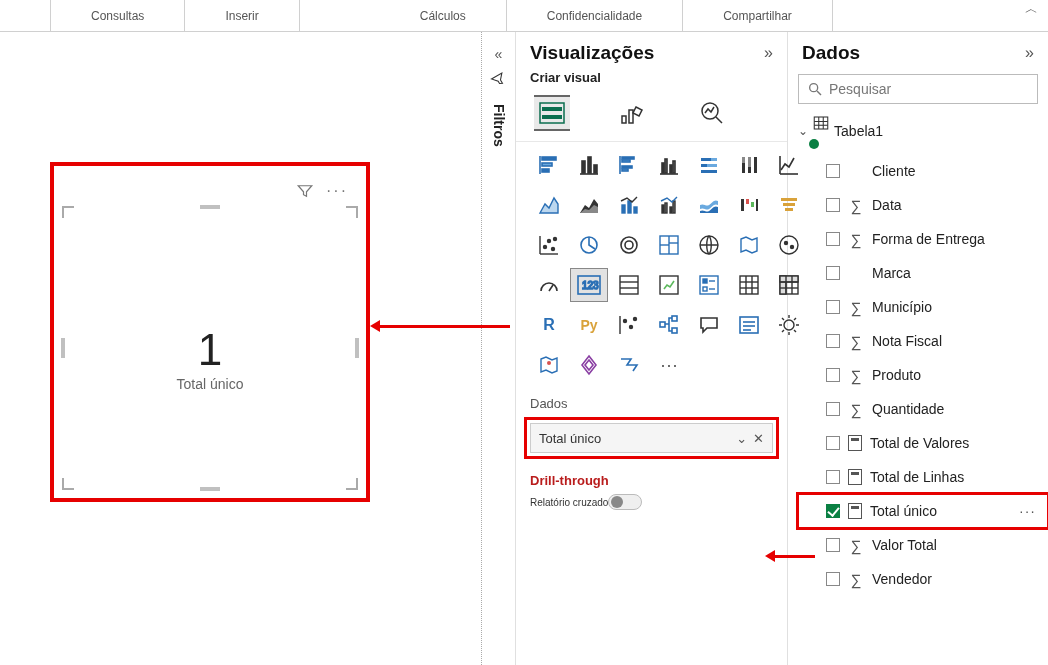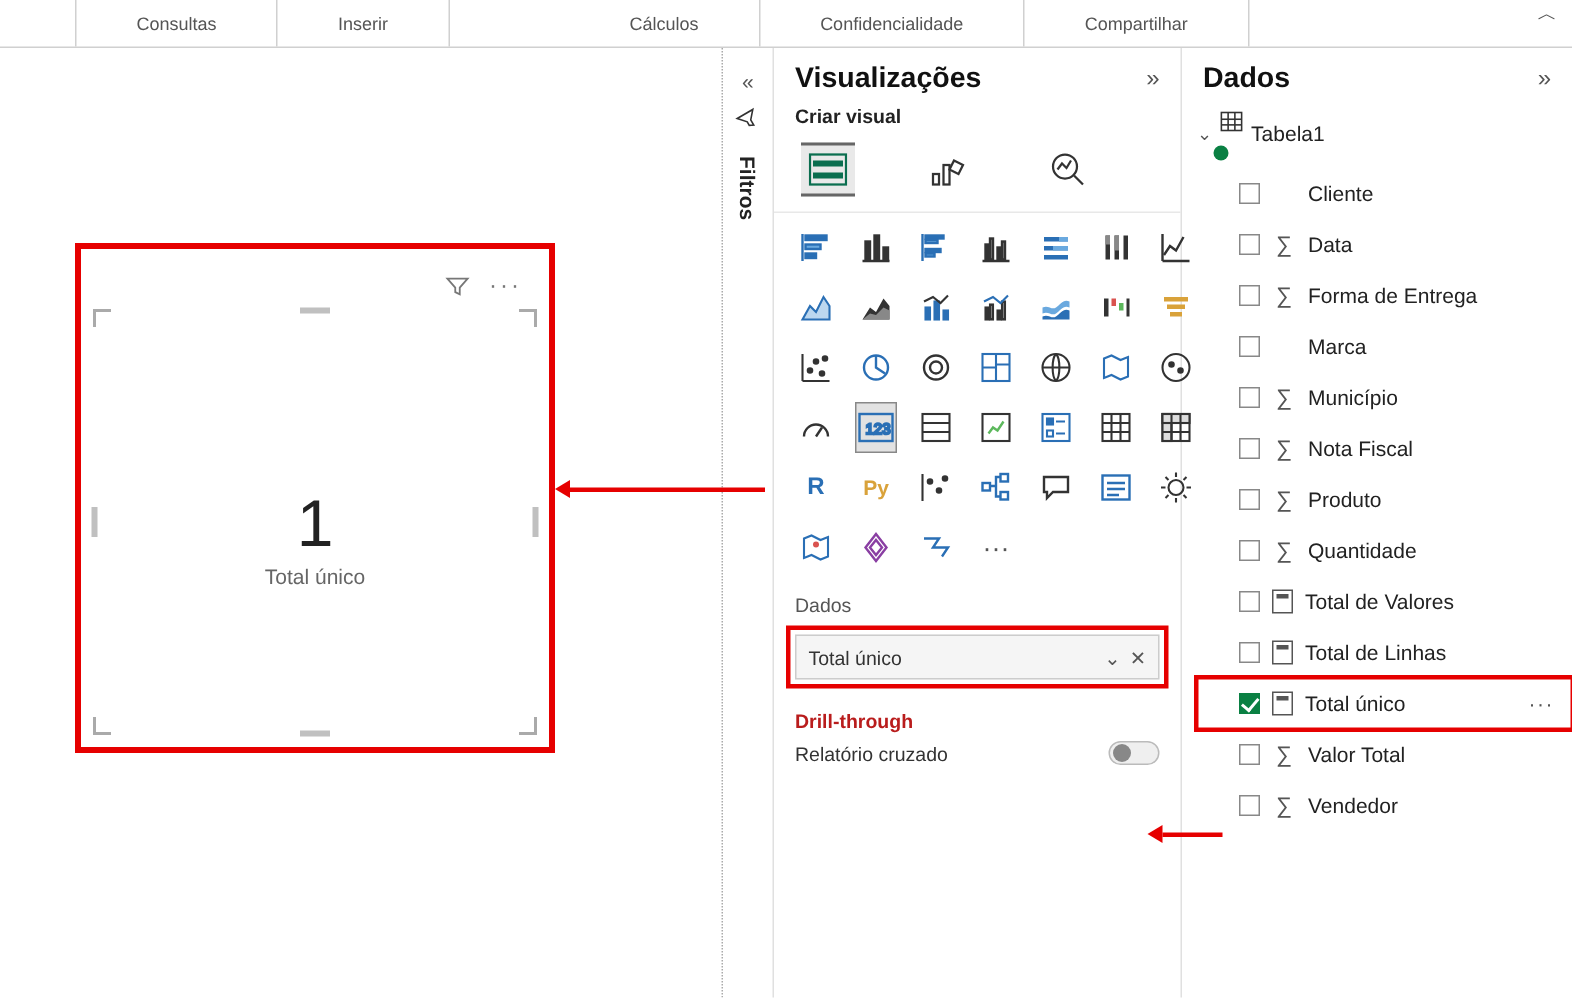--- a/index.html
+++ b/index.html
@@ -39,32 +39,32 @@
   .vis-pane { width: 272px; border-right: 1px solid #e0e0e0; display: flex; flex-direction: column; }
   .pane-header { display: flex; align-items: center; justify-content: space-between; padding: 10px 14px 6px 14px; gap: 44px; }
   .pane-header h2 { font-size: 19px; font-weight: 600; color:#111; }
   .pane-header .expand { font-size: 16px; color: #555; }
   .subheader { padding: 0 14px 6px 14px; font-weight: 700; font-size: 13px; color:#222; }
   .mode-row { display: flex; gap: 44px; padding: 4px 18px 10px 18px; align-items: center; }
   .mode-btn { width: 36px; height: 36px; display:flex; align-items:center; justify-content:center; }
   .mode-btn.selected { background: #e9e9e9; border-top: 2px solid #666; border-bottom: 2px solid #666; }
 
   .viz-grid { display: grid; grid-template-columns: repeat(7, 34px); gap: 6px 6px; padding: 6px 12px 10px 14px; border-top: 1px solid #e8e8e8; }
-  .viz-grid .cell { width: 28px; height: 34px; display:flex; align-items:center; justify-content:center; }
+  .viz-grid .cell { width: 38px; height: 34px; display:flex; align-items:center; justify-content:center; }
   .viz-grid .cell.selected { background: #e2e2e2; border: 1px solid #888; }
   .ellipsis-cell { font-size: 18px; color:#555; }
 
   .section-label { padding: 4px 14px; font-size: 13px; color:#555; }
   .field-well-wrap { margin: 2px 8px 6px 8px; border: 3px solid #e60000; padding: 3px;}
   .field-well { height: 30px; background: #f5f5f5; border: 1px solid #ccc; display:flex; align-items:center; padding: 0 8px; font-size: 13px; color:#333; }
   .field-well .spacer { flex:1; }
   .field-well .icons { display:flex; gap: 6px; color:#555; }
 
   .drill-label { padding: 8px 14px 2px 14px; font-weight:700; font-size: 13px; color:#b91c1c; }
-  .cross-row { display:flex; align-items:center; justify-content:space-between; padding: 4px 14px 10px 14px; font-size: 13px; color:#333; }
+  .cross-row { display:flex; align-items:center; padding: 4px 14px 10px 14px; font-size: 10px; color:#333; }
   .toggle { width: 34px; height: 16px; background:#efefef; border:1px solid #bbb; border-radius: 10px; position: relative; }
   .toggle .knob { width: 12px; height: 12px; background:#888; border-radius:50%; position:absolute; left:2px; top:1px; }
 
   .data-pane { width: 260px; display:flex; flex-direction:column; }
   .search-wrap { padding: 4px 10px 8px 10px; }
   .search { display:flex; align-items:center; gap:6px; height: 30px; border:1px solid #bbb; padding: 0 8px; color:#777; font-size: 14px; }
   .table-node { display:flex; align-items:center; gap:4px; padding: 2px 10px 6px 10px; font-size: 14px; color:#222; }
   .table-node .chev { font-size: 12px; color:#555; }
   .check-ok { width: 10px; height: 10px; background:#0a8043; border-radius:50%; display:inline-block; position:relative; left:-3px; top:4px;}
 
@@ -475,20 +475,29 @@
           <span class="knob"></span>
         </span>
     </div>
   </div>
 
   <div class="data-pane">
     <div class="pane-header">
       <h2>Dados</h2>
       <span class="expand">»</span>
     </div>
+    <div class="search-wrap">
+      <div class="search">
+        <svg width="16" height="16" viewBox="0 0 24 24" fill="none" stroke="#777" stroke-width="2">
+            <circle cx="10" cy="10" r="6"></circle>
+            <line x1="15" y1="15" x2="21" y2="21"></line>
+          </svg>
+        <span>Pesquisar</span>
+      </div>
+    </div>
     <div class="table-node">
       <span class="chev">⌄</span>
       <span style="position:relative">
         <svg width="18" height="18" viewBox="0 0 24 24" fill="none" stroke="#333" stroke-width="1.4">
             <rect x="3" y="4" width="18" height="16"></rect>
             <line x1="3" y1="10" x2="21" y2="10"></line>
             <line x1="3" y1="15" x2="21" y2="15"></line>
             <line x1="9" y1="4" x2="9" y2="20"></line>
             <line x1="15" y1="4" x2="15" y2="20"></line>
           </svg>

